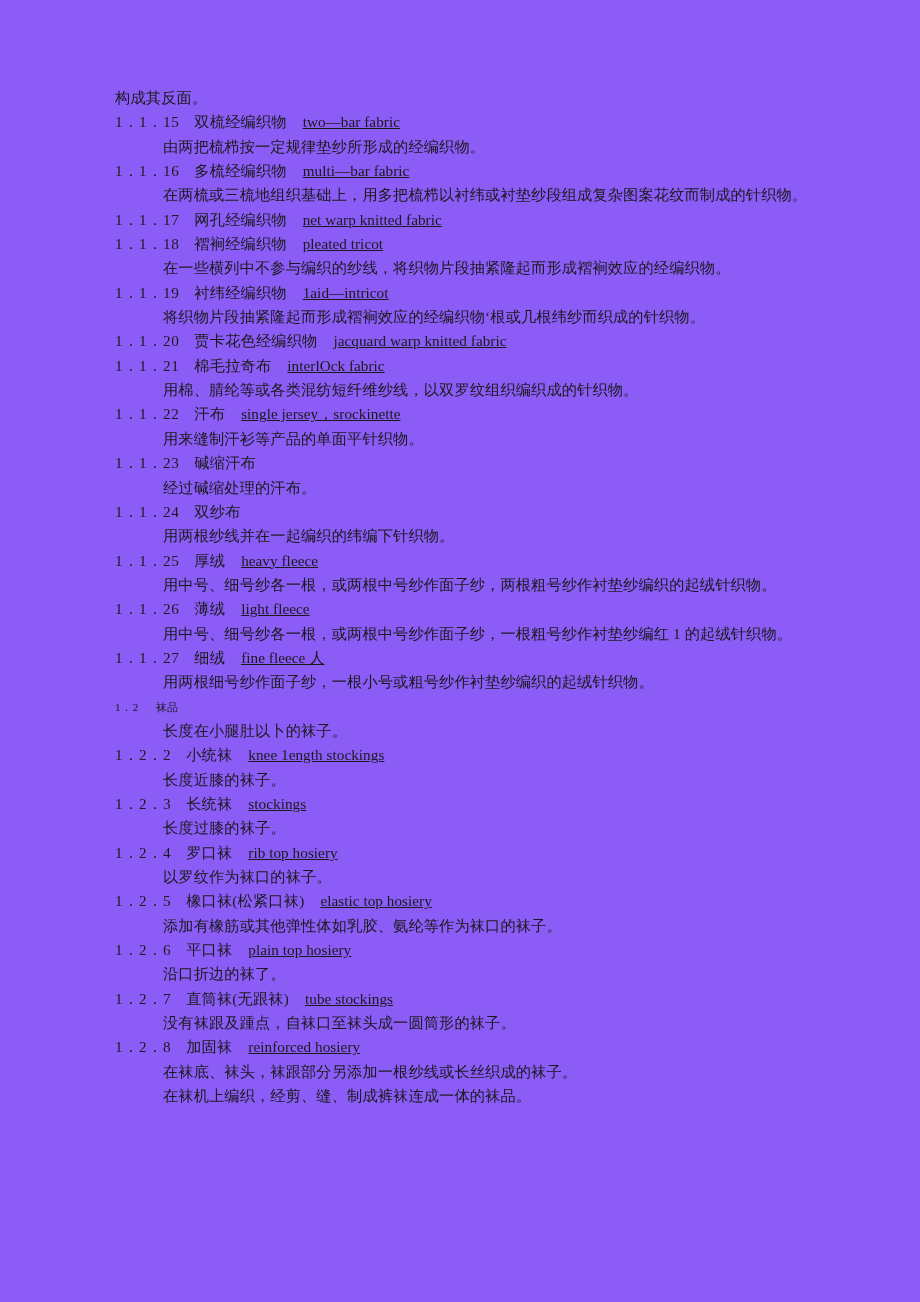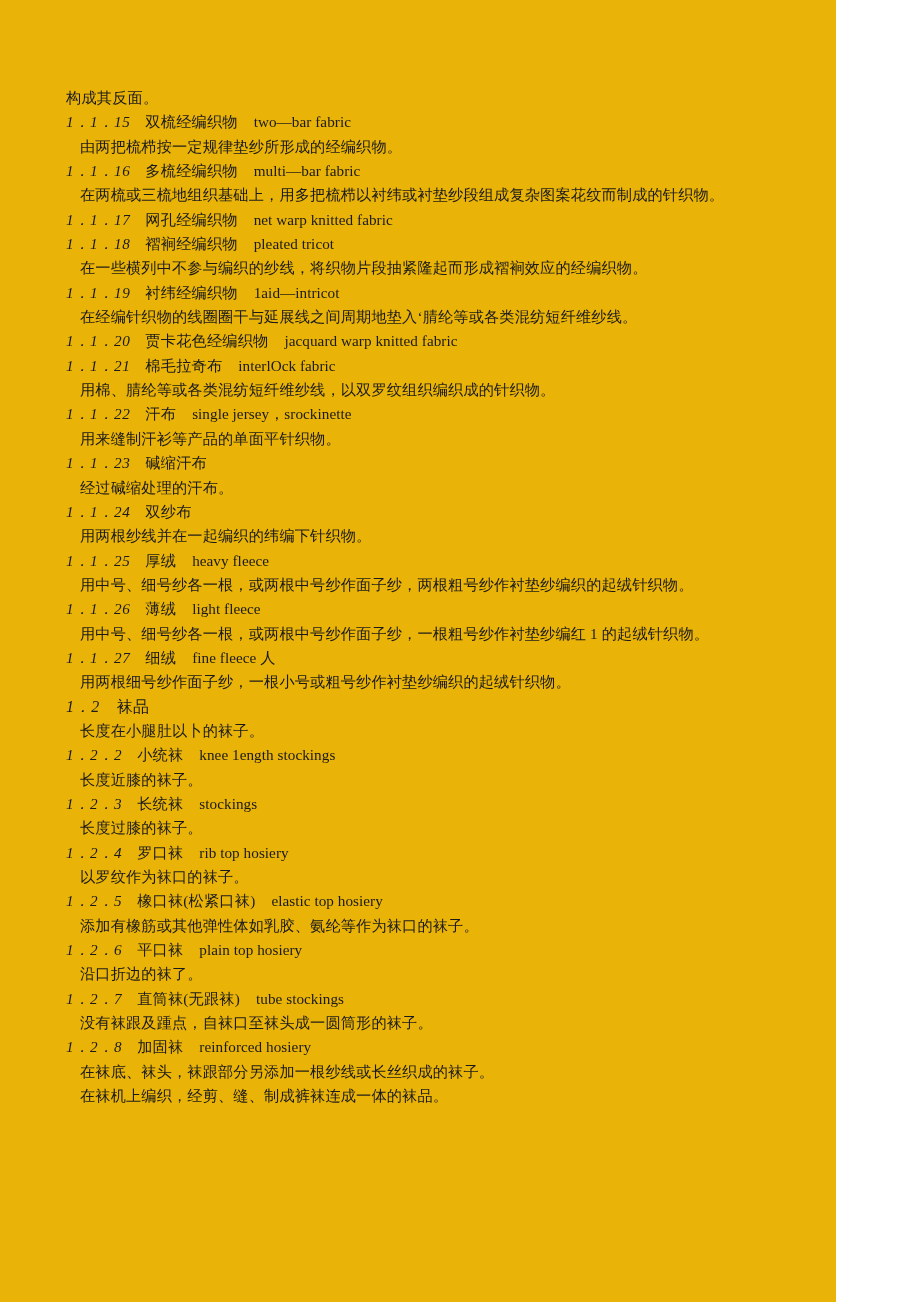--- a/index.html
+++ b/index.html
@@ -9,62 +9,62 @@
   }
   body {
     width: 920px;
     height: 1302px;
     font-family: "Liberation Serif", "DejaVu Serif", serif;
     color: #1a1a1a;
     overflow: hidden;
   }
   #page {
     position: relative;
-    width: 836px;
+    width: 920px;
     height: 1302px;
-    background: #eab308;
+    background: #8b5cf6;
     box-sizing: border-box;
-    padding: 86px 70px 0 66px;
+    padding: 86px 70px 0 115px;
   }
   .doc-body {
     font-size: 15.2px;
     line-height: 24.35px;
   }
   
   .cont-line {
     font-size: 15.2px;
     letter-spacing: 0.2px;
   }
   
   .entry-line {
     white-space: nowrap;
     font-size: 15.2px;
   }
   .num {
     letter-spacing: 0.6px;
-    font-style: italic;
   }
   .term-cn {
     margin-left: 15px;
     letter-spacing: 0.2px;
   }
   .term-en {
     margin-left: 16px;
     letter-spacing: 0.05px;
+    text-decoration: underline;
   }
   
   .def-line {
-    margin-left: 14px;
+    margin-left: 48px;
     font-size: 15.2px;
     letter-spacing: 0.15px;
     white-space: nowrap;
   }
   
   .section-line {
-    font-size: 16px;
+    font-size: 11px;
     white-space: nowrap;
   }
   .section-line .term-cn {
     margin-left: 17px;
   }
 </style>
 </head>
 <body>
 
 <div id="page">
@@ -72,21 +72,21 @@
     <div class="cont-line">构成其反面。</div>
     <div id="entries">
         <div class="entry-line"><span class="num">1．1．15</span><span class="term-cn">双梳经编织物</span><span class="term-en">two—bar fabric</span></div>
         <div class="def-line">由两把梳栉按一定规律垫纱所形成的经编织物。</div>
         <div class="entry-line"><span class="num">1．1．16</span><span class="term-cn">多梳经编织物</span><span class="term-en">multi—bar fabric</span></div>
         <div class="def-line">在两梳或三梳地组织基础上，用多把梳栉以衬纬或衬垫纱段组成复杂图案花纹而制成的针织物。</div>
         <div class="entry-line"><span class="num">1．1．17</span><span class="term-cn">网孔经编织物</span><span class="term-en">net warp knitted fabric</span></div>
         <div class="entry-line"><span class="num">1．1．18</span><span class="term-cn">褶裥经编织物</span><span class="term-en">pleated tricot</span></div>
         <div class="def-line">在一些横列中不参与编织的纱线，将织物片段抽紧隆起而形成褶裥效应的经编织物。</div>
         <div class="entry-line"><span class="num">1．1．19</span><span class="term-cn">衬纬经编织物</span><span class="term-en">1aid—intricot</span></div>
-        <div class="def-line">在经编针织物的线圈圈干与延展线之间周期地垫入‘腈纶等或各类混纺短纤维纱线。</div>
+        <div class="def-line">将织物片段抽紧隆起而形成褶裥效应的经编织物‘根或几根纬纱而织成的针织物。</div>
         <div class="entry-line"><span class="num">1．1．20</span><span class="term-cn">贾卡花色经编织物</span><span class="term-en">jacquard warp knitted fabric</span></div>
         <div class="entry-line"><span class="num">1．1．21</span><span class="term-cn">棉毛拉奇布</span><span class="term-en">interlOck fabric</span></div>
         <div class="def-line">用棉、腈纶等或各类混纺短纤维纱线，以双罗纹组织编织成的针织物。</div>
         <div class="entry-line"><span class="num">1．1．22</span><span class="term-cn">汗布</span><span class="term-en">single jersey，srockinette</span></div>
         <div class="def-line">用来缝制汗衫等产品的单面平针织物。</div>
         <div class="entry-line"><span class="num">1．1．23</span><span class="term-cn">碱缩汗布</span></div>
         <div class="def-line">经过碱缩处理的汗布。</div>
         <div class="entry-line"><span class="num">1．1．24</span><span class="term-cn">双纱布</span></div>
         <div class="def-line">用两根纱线并在一起编织的纬编下针织物。</div>
         <div class="entry-line"><span class="num">1．1．25</span><span class="term-cn">厚绒</span><span class="term-en">heavy fleece</span></div>

